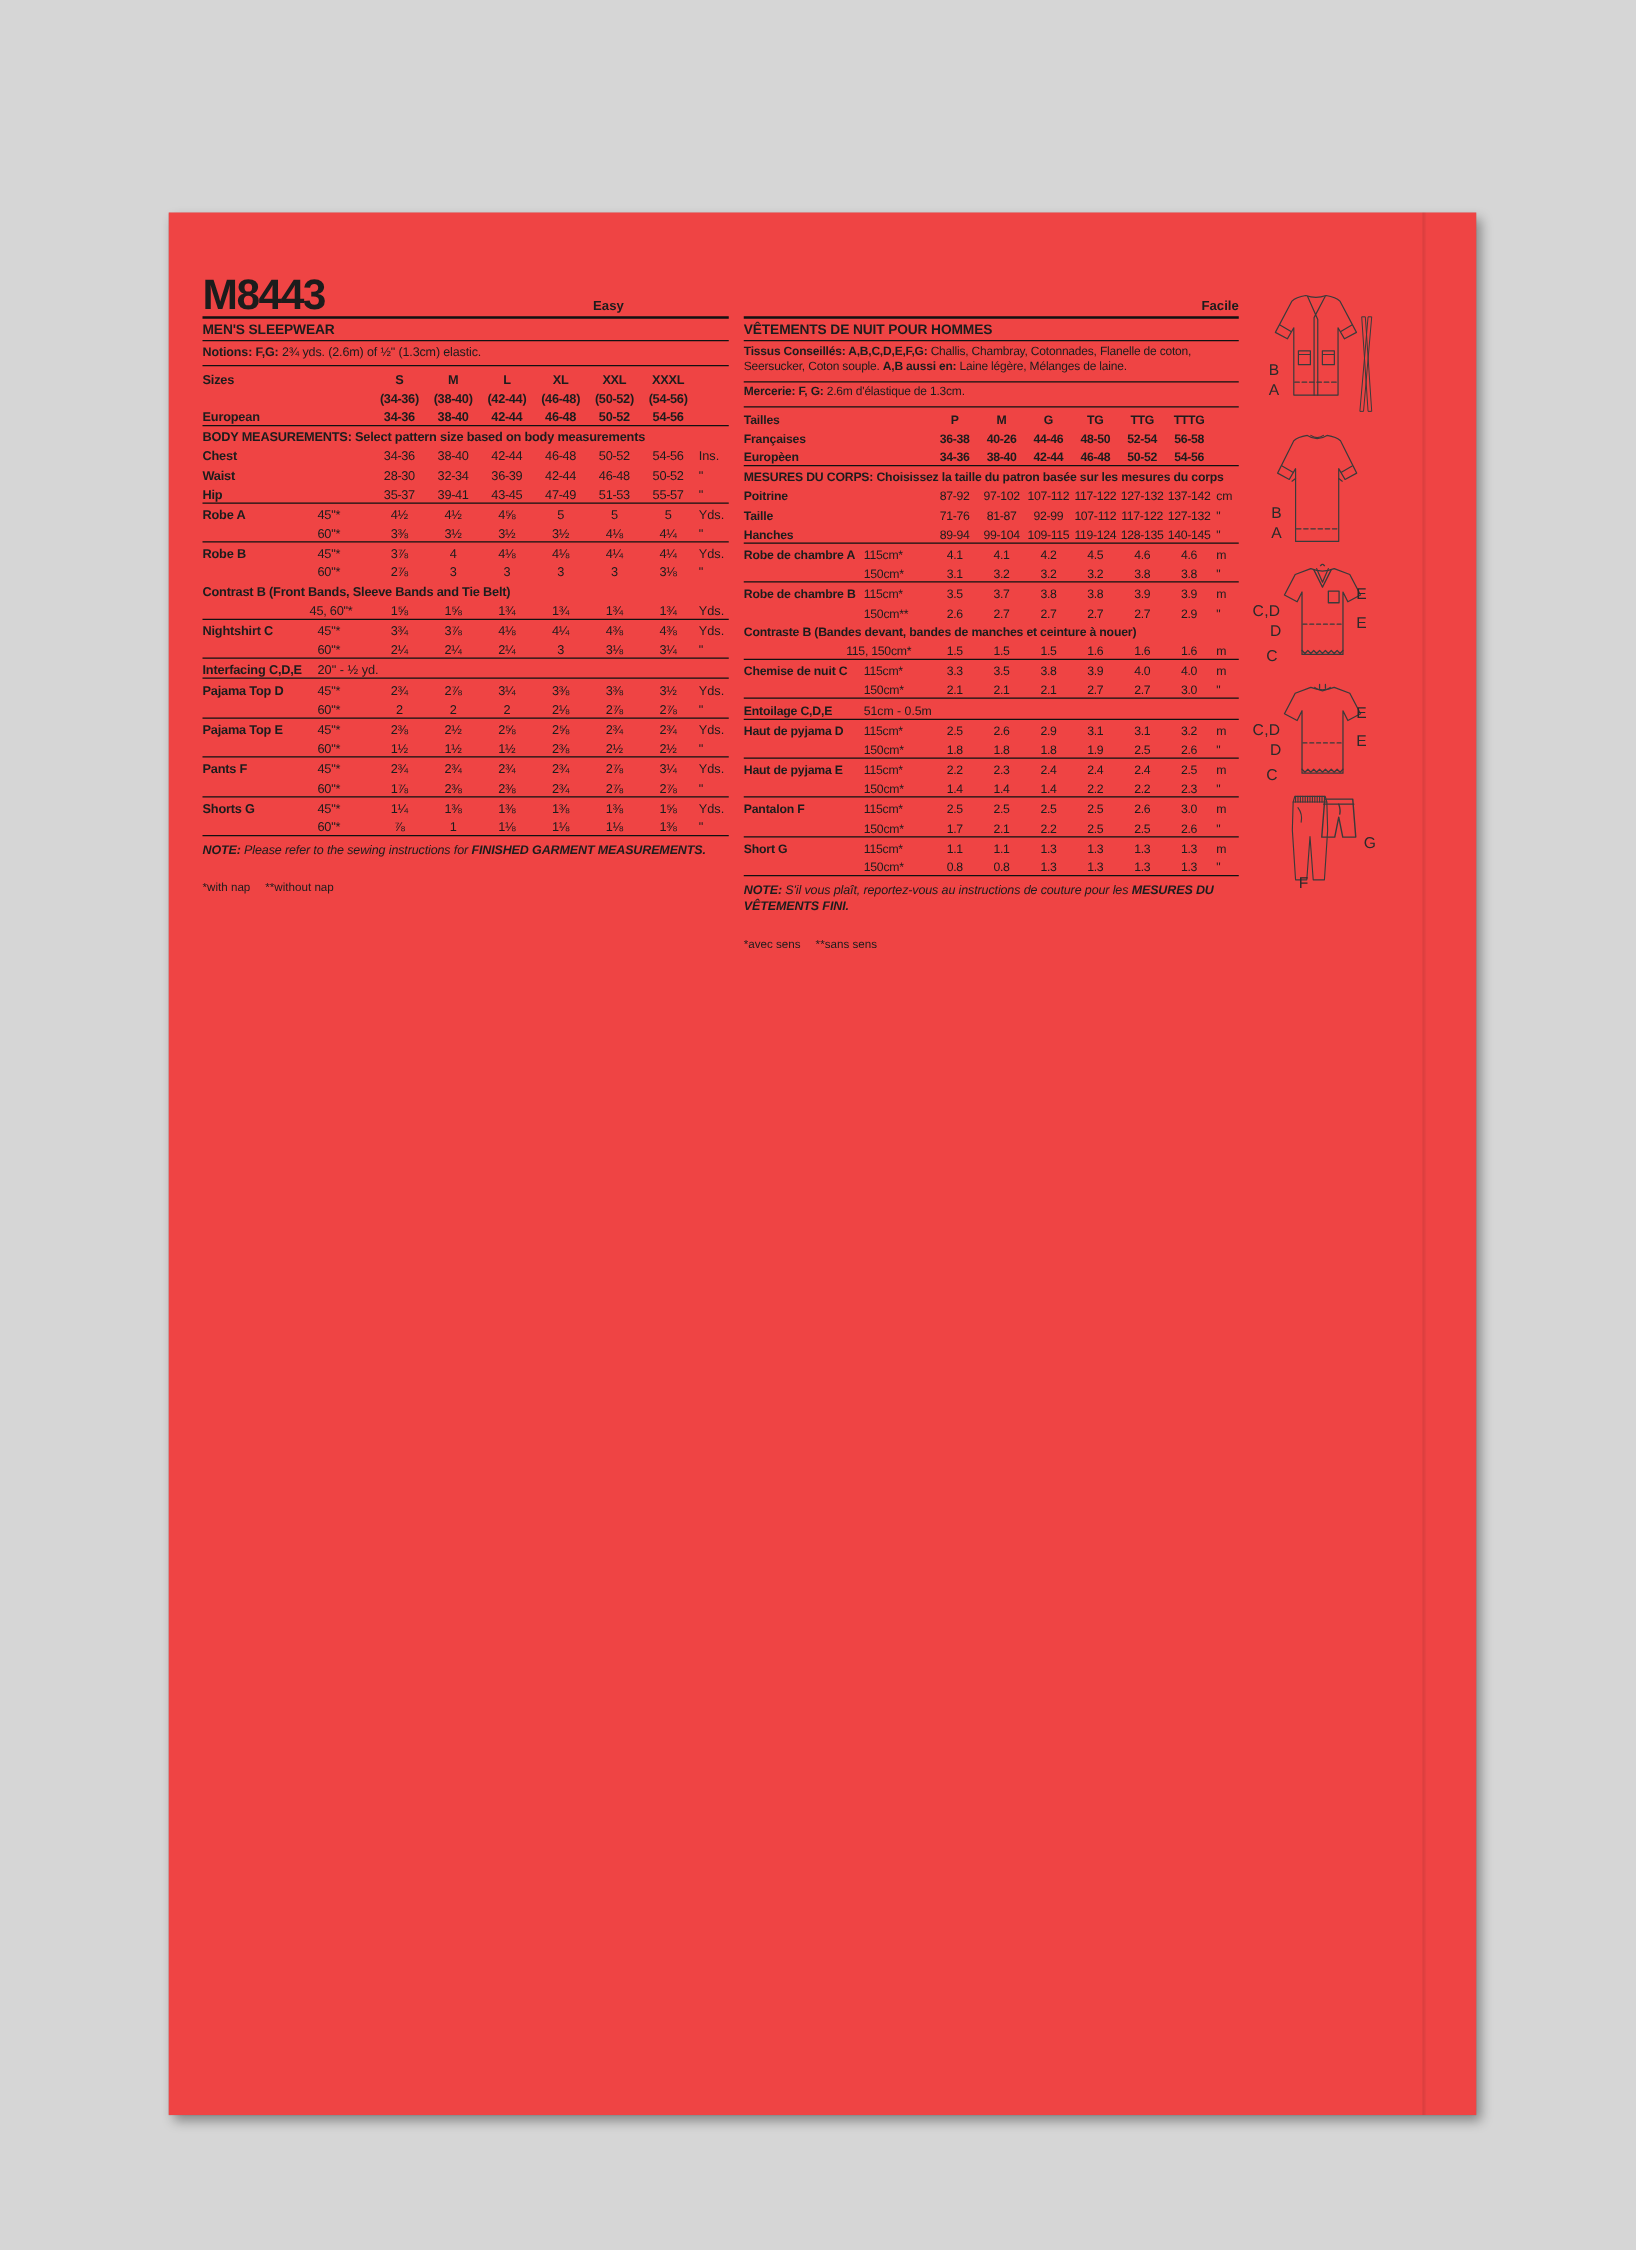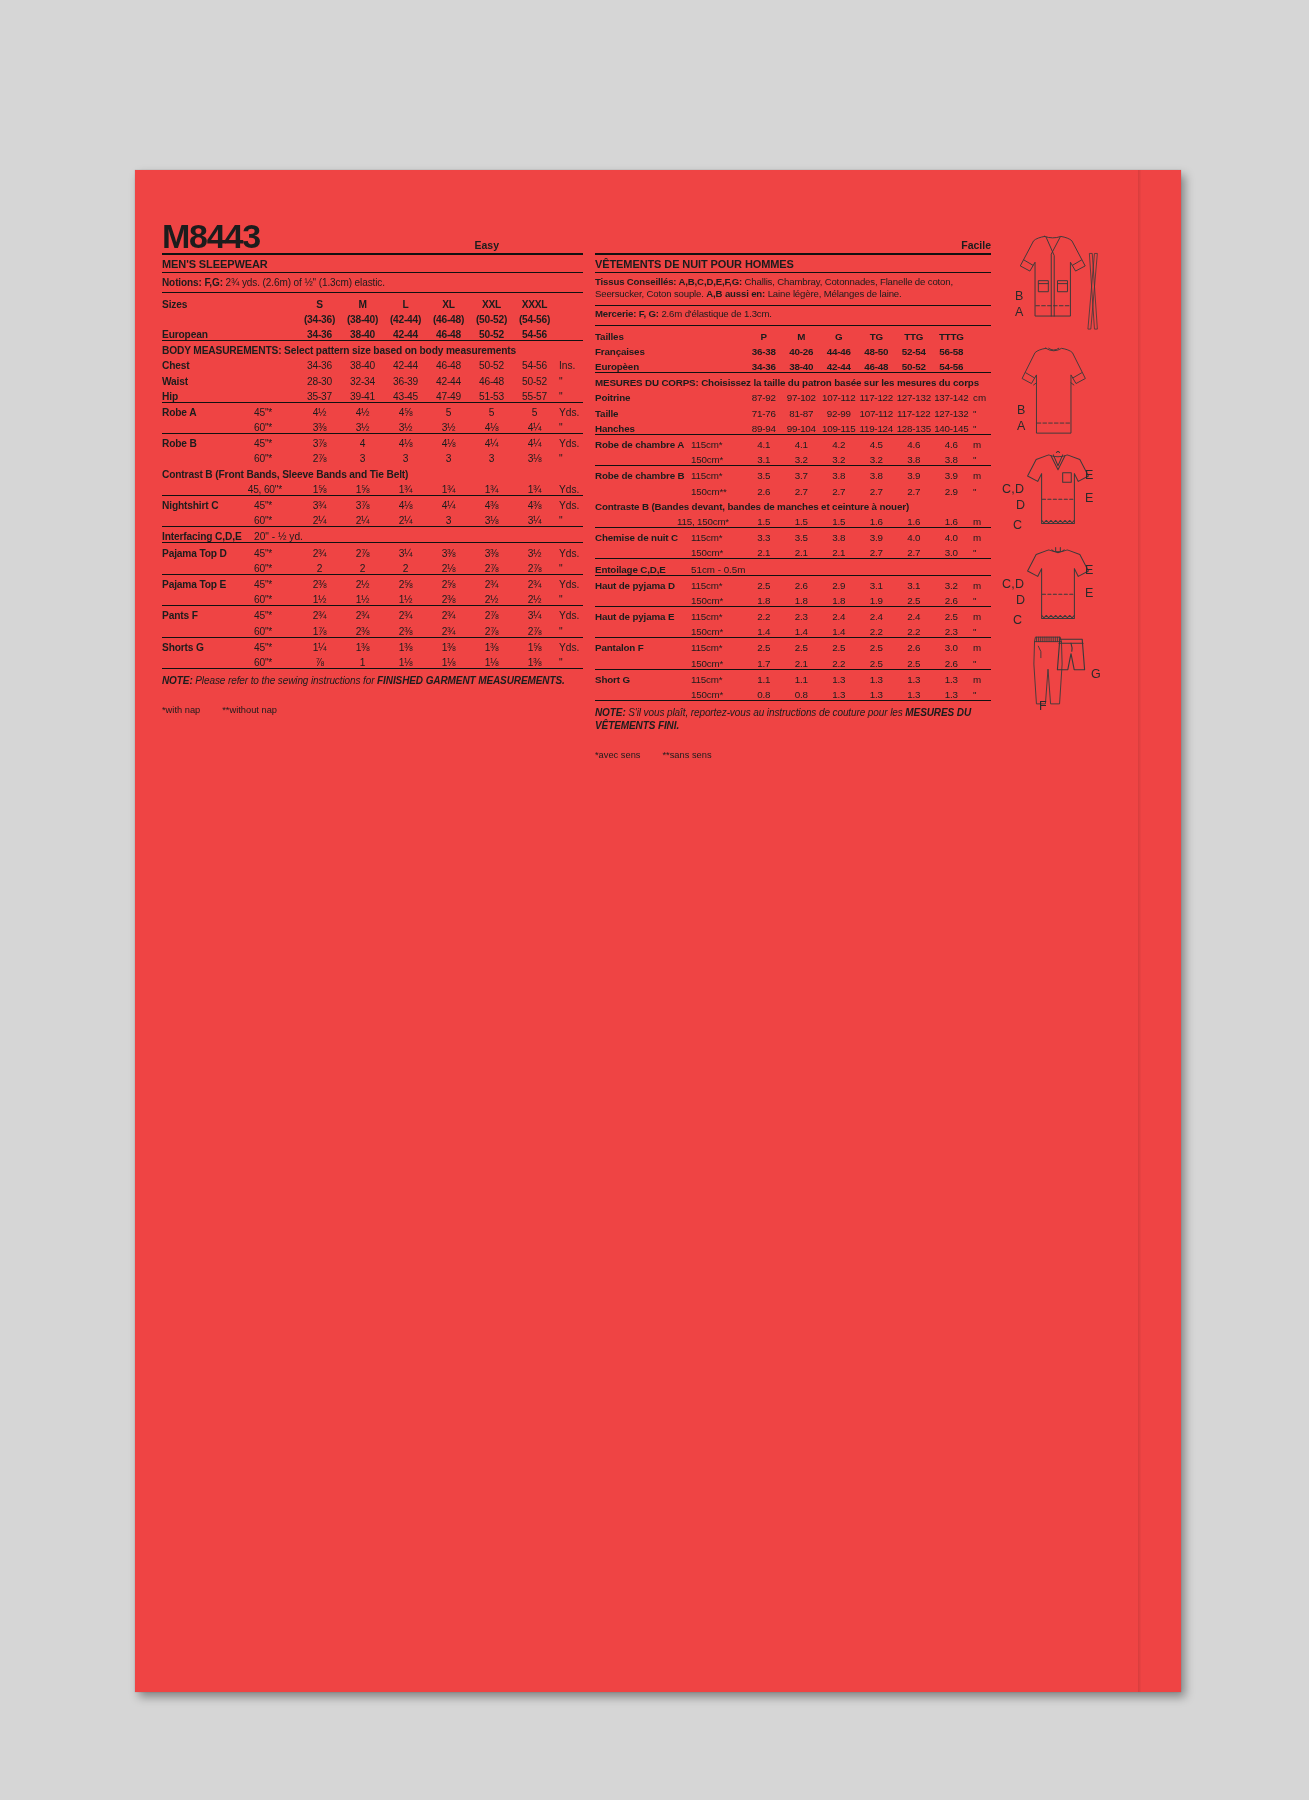--- a/index.html
+++ b/index.html
@@ -42,21 +42,21 @@
   .wsub{grid-column:1/3;text-align:right;padding-right:16px;letter-spacing:-0.2px;}
   .val{text-align:center;letter-spacing:-0.25px;}
   .unit{padding-left:3px;}
   .full{grid-column:1/-1;font-weight:700;letter-spacing:-0.15px;}
   .spanv{grid-column:2/-1;}
   .allb{font-weight:700;}
   .rule{border-top:1.4px solid #111;}
   .rb{border-bottom:1.5px solid #111;}
 
   .note{font-size:10px;line-height:1.32;margin-top:5px;letter-spacing:-0.1px;font-style:italic;}
-  .footnote{font-size:9.3px;margin-top:18px;display:flex;gap:22px;}
+  .footnote{font-size:9.3px;margin-top:18px;display:flex;gap:12px;}
 
   .fig{position:absolute;}
   .fig svg{position:absolute;left:0;top:0;}
   .glabel{position:absolute;font-size:12.5px;color:#2a2a2a;letter-spacing:0.3px;line-height:1;}
 </style>
 </head>
 <body>
 
 <div class="page">
   <div class="crease"></div>

